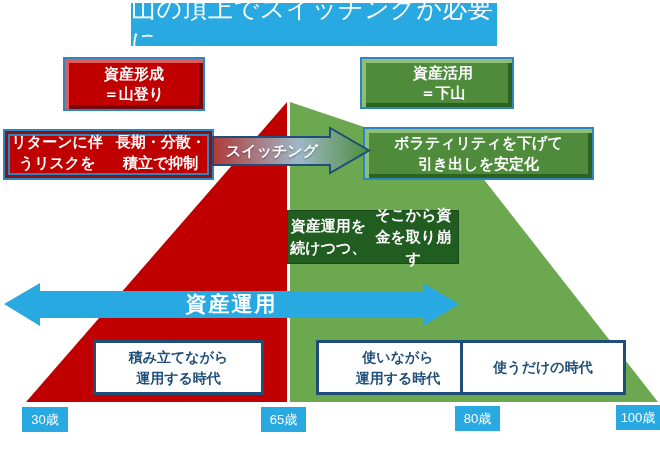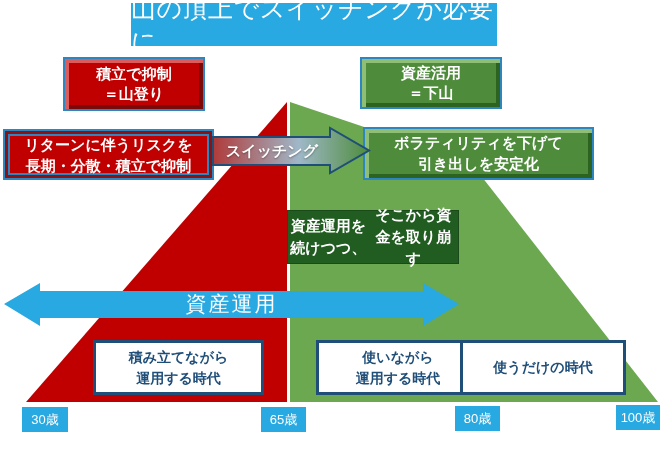--- a/index.html
+++ b/index.html
@@ -23,44 +23,44 @@
     color:#fff;font-weight:bold;text-align:center;z-index:2;line-height:1.35;}
   .red-bevel{
     background:#C00000;border:2px solid #2E86C1;font-size:15px;
     box-shadow:inset 4px 4px 0 #DD5B5B, inset -4px -4px 0 #7A0A0A;
   }
   .green-bevel{
     background:#4E8C3C;border:2px solid #2E86C1;font-size:15px;
     box-shadow:inset 4px 4px 0 #8FBE76, inset -4px -4px 0 #2C6320;
   }
   .box-formation{left:63px;top:57px;width:138px;height:50px;}
-  .box-utilization{left:360px;top:57px;width:138px;height:48px;}
+  .box-utilization{left:360px;top:57px;width:138px;height:48px;padding-left:12px;}
   .box-risk{
     left:3px;top:129px;width:207px;height:47px;
     background:#C00000;border:2px solid #2E86C1;color:#fff;font-weight:bold;
     font-size:15px;text-align:center;line-height:1.4;z-index:2;
-    display:flex;flex-direction:column;justify-content:center;
+    display:flex;justify-content:center;
     box-shadow:inset 0 0 0 3px #8B1212, inset 0 0 0 5px #2E86C1;
   }
   .box-volatility{left:363px;top:127px;width:227px;height:49px;}
   .box-drawdown{
     left:287px;top:210px;width:170px;height:52px;background:#215C21;
     border:1px solid #1A4A1A;color:#fff;font-weight:bold;font-size:15px;
     line-height:1.45;display:flex;align-items:center;
     justify-content:center;text-align:center;z-index:2;
   }
   
   .switching-label{
     left:213px;top:137px;width:118px;height:28px;display:flex;align-items:center;
     justify-content:center;color:#fff;font-weight:bold;font-size:15px;z-index:4;
     text-shadow:0 1px 2px rgba(0,0,0,0.35);
   }
   .am-arrow-label{
     left:4px;top:285px;width:455px;height:38px;display:flex;align-items:center;
-    justify-content:center;color:#fff;font-weight:normal;font-size:21px;
+    justify-content:center;color:#fff;font-weight:bold;font-size:21px;
     letter-spacing:2px;z-index:4;text-align:right;
   }
   
   .era-box{
     background:#fff;border:3px solid #1F4E79;color:#1F4E79;font-weight:bold;
     font-size:14px;line-height:1.5;display:flex;flex-direction:column;
     align-items:center;justify-content:center;text-align:center;z-index:2;
   }
   .era-1{left:93px;top:340px;width:165px;height:49px;}
   .era-2{left:292px;top:340px;width:158px;height:49px;margin-left:24px;}
@@ -81,21 +81,21 @@
 <div class="stage">
 
   <svg class="abs mountain-layer" width="660" height="458" viewBox="0 0 660 458">
     <polygon points="26,402 287,102 287,402" fill="#C00000"></polygon>
     <polygon points="290,102 471,163 658,402 290,402" fill="#6BA850"></polygon>
   </svg>
 
   <div class="abs title-bar">山の頂上でスイッチングが必要に</div>
 
   <div class="abs bevel red-bevel box-formation">
-    <span>積立で抑制</span>
+    <span>資産形成</span>
     <span>＝山登り</span>
   </div>
   <div class="abs bevel green-bevel box-utilization">
     <span>資産活用</span>
     <span>＝下山</span>
   </div>
 
   <div class="abs box-risk">
     <span>リターンに伴うリスクを</span>
     <span>長期・分散・積立で抑制</span>

